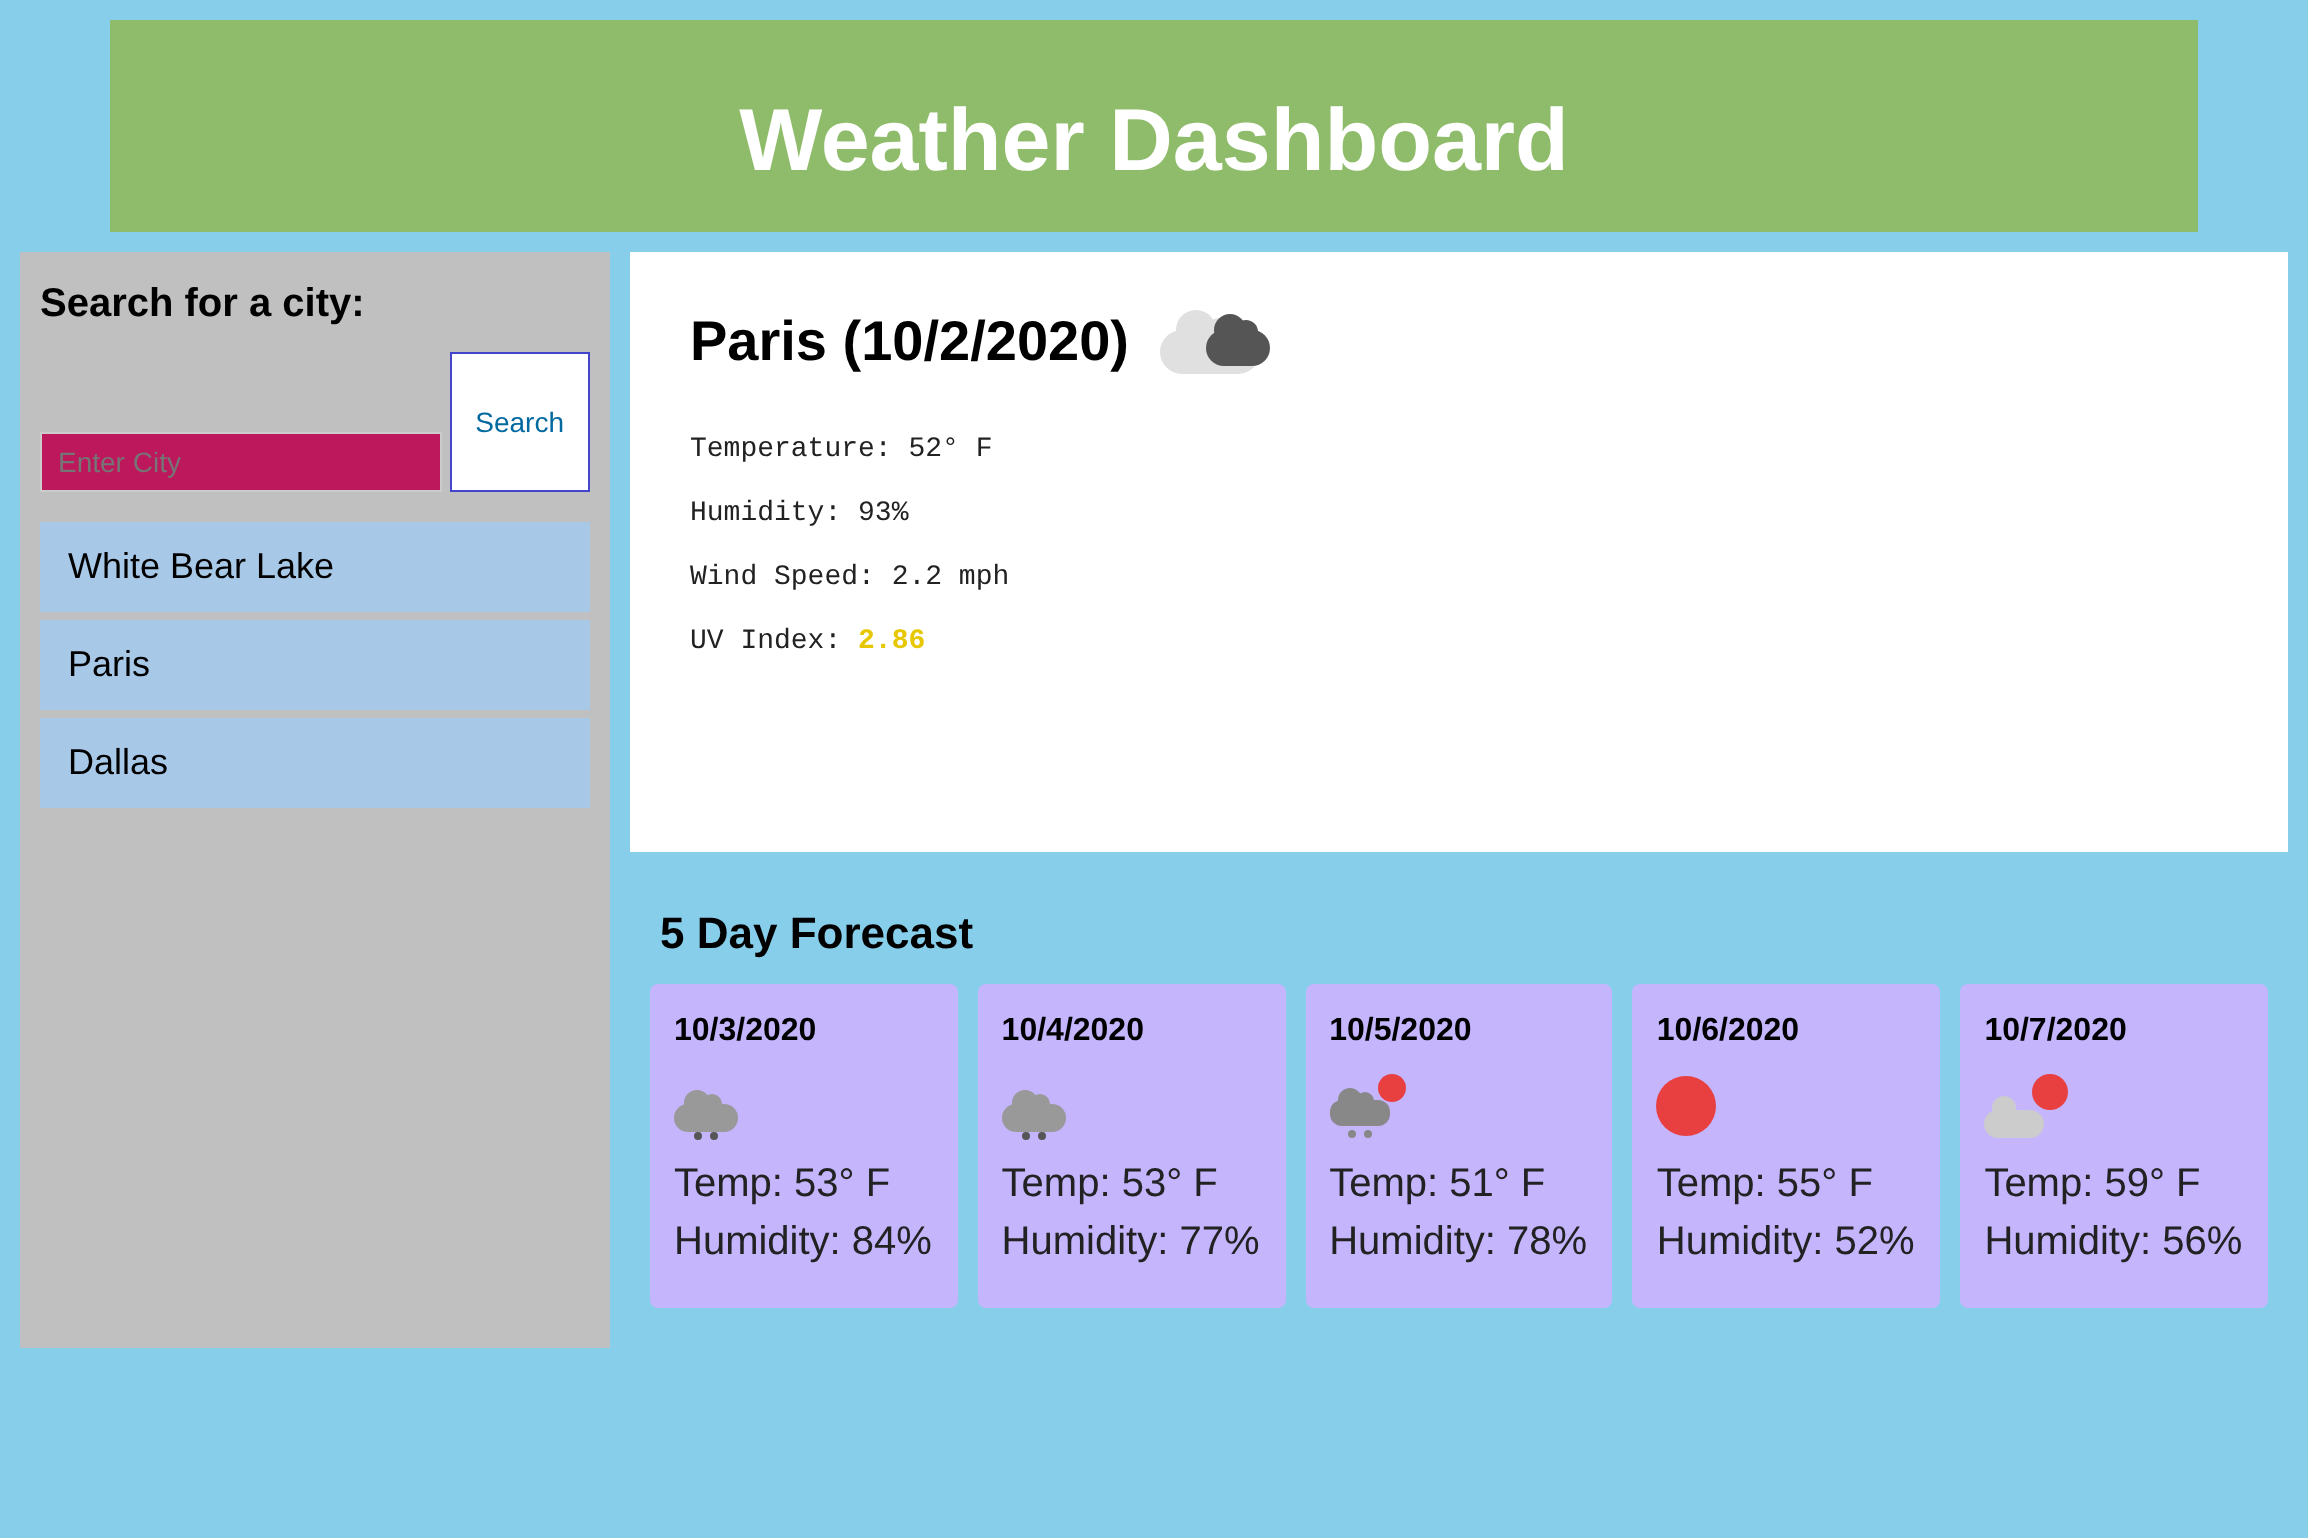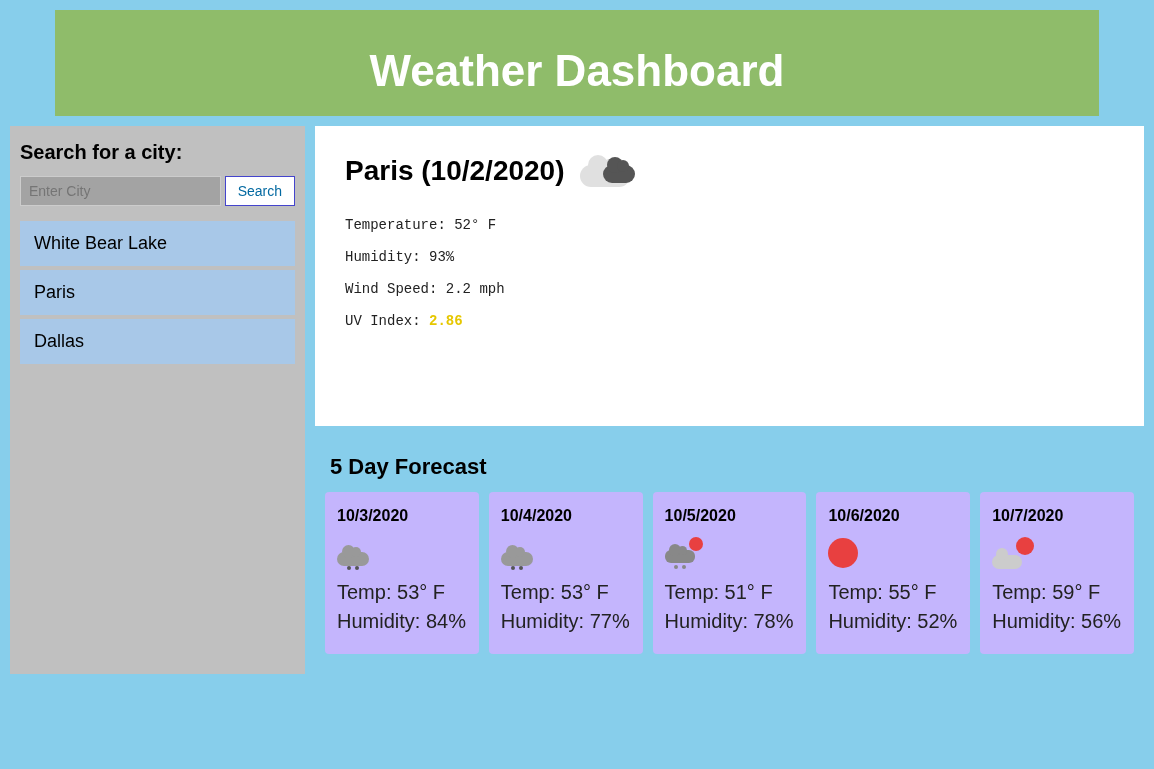--- a/index.html
+++ b/index.html
@@ -47,21 +47,22 @@
     .search-row {
       display: flex;
       gap: 4px;
       margin-bottom: 15px;
     }
     .search-input {
       flex: 1;
       padding: 6px 8px;
       font-size: 14px;
       border: 1px solid #ccc;
-      background: #a3a3a3;
+      background: #be185d;
+      margin-top: 40px;
     }
     .search-button {
       padding: 6px 12px;
       background: white;
       border: 1px solid #4444cc;
       color: #0369a1;
       font-size: 14px;
       cursor: pointer;
     }
     .city-list {

